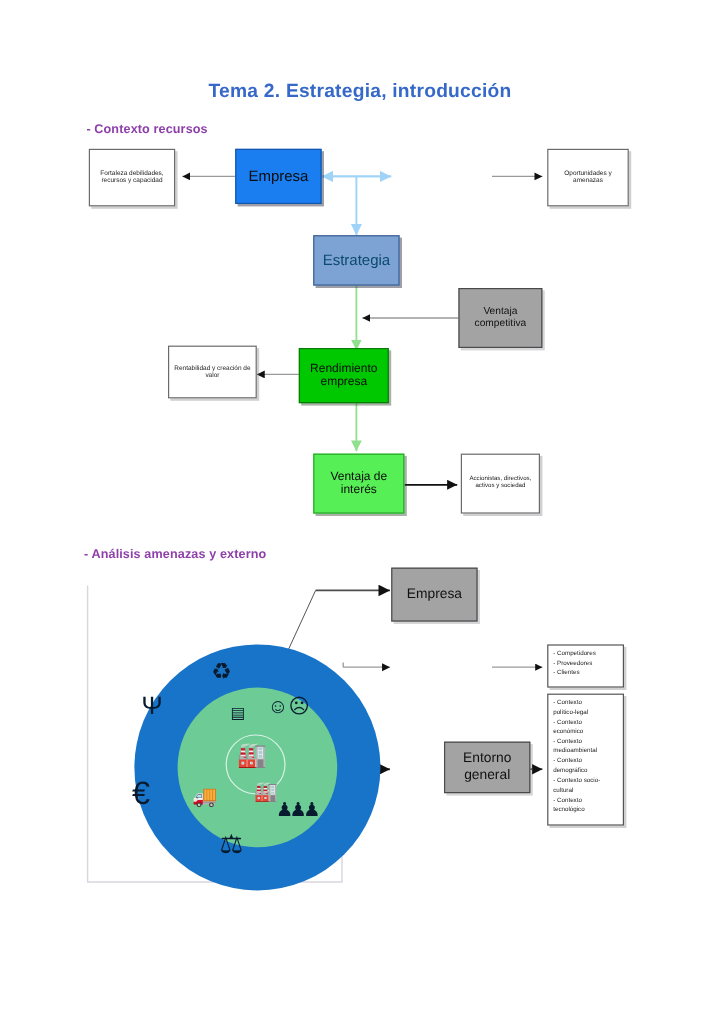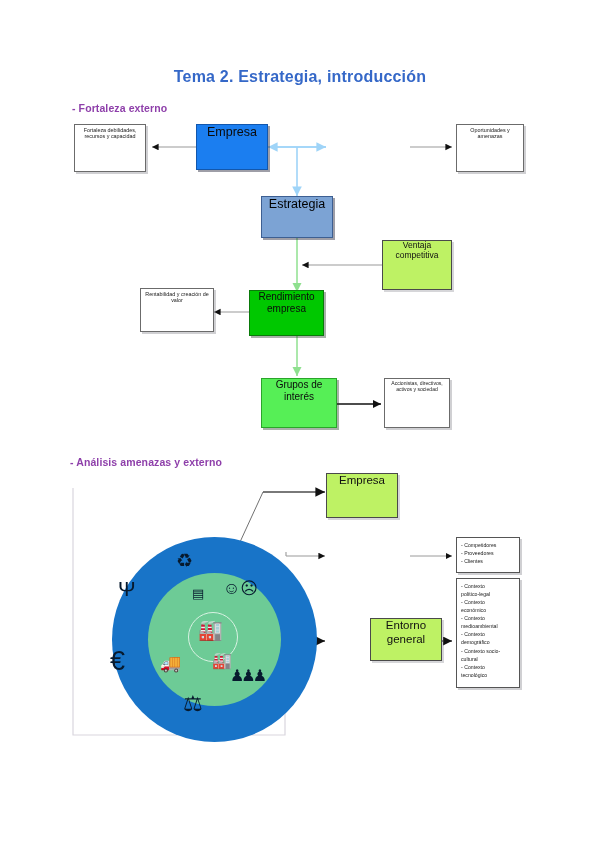--- a/index.html
+++ b/index.html
@@ -8,56 +8,56 @@
   #page{position:absolute;left:0;top:0;width:600px;height:848px;}
 
   .title{position:absolute;left:0;top:68px;width:600px;text-align:center;
          color:#3568c8;font-weight:bold;font-size:16px;letter-spacing:.2px;}
 
   .sec-head{position:absolute;color:#8e3faa;font-weight:bold;font-size:10.5px;letter-spacing:.1px;}
   #sec1-head{left:72px;top:102px;}
   #sec2-head{left:70px;top:456px;}
 
   
-  .box{position:absolute;box-sizing:border-box;display:flex;align-items:flex-start;
+  .box{position:absolute;box-sizing:border-box;display:flex;align-items:center;
        justify-content:center;text-align:center;line-height:1.15;}
   .wbox{background:#ffffff;border:1px solid #6b6b6b;
         box-shadow:2px 2px 0 rgba(120,120,130,.35);}
   .wbox .pad{padding:2px 3px;}
   .tiny{font-size:5.4px;color:#1b1b1b;}
   .tiny2{font-size:5.1px;color:#1b1b1b;}
 
   .blue{background:#1b7ef0;border:1px solid #1257ad;color:#0b0b0b;font-size:12.5px;
         box-shadow:2px 2px 0 rgba(40,40,60,.45);}
-  .steel{background:#7ca3d4;border:1px solid #3d5f92;color:#000000;font-size:12.5px;
+  .steel{background:#7ca3d4;border:1px solid #3d5f92;color:#0c4a6e;font-size:12.5px;
         box-shadow:2px 2px 0 rgba(40,40,60,.45);}
   .green{background:#00c800;border:1px solid #0a7a0a;color:#0b0b0b;font-size:10px;
         box-shadow:2px 2px 0 rgba(40,60,40,.4);}
   .lgreen{background:#56ef56;border:1px solid #2aa52a;color:#0b0b0b;font-size:10px;
         box-shadow:2px 2px 0 rgba(40,60,40,.4);}
-  .obox{background:#bef264;border:1px solid #4a4a4a;font-size:11.5px;color:#111;
+  .obox{background:#a3a3a3;border:1px solid #4a4a4a;font-size:11.5px;color:#111;
         box-shadow:2px 2px 0 rgba(120,120,130,.3);}
 
   .listbox{position:absolute;box-sizing:border-box;background:#fff;border:1px solid #555;
            box-shadow:2px 2px 0 rgba(120,120,130,.35);padding:3px 4px;}
   .listbox div{font-size:5.2px;line-height:1.55;color:#1b1b1b;white-space:nowrap;}
 
   svg.lines{position:absolute;left:0;top:0;width:600px;height:848px;pointer-events:none;}
 
   .circ{position:absolute;border-radius:50%;}
   .ico{position:absolute;color:#071a2e;line-height:1;}
 </style>
 </head>
 <body>
 
 <div id="page">
 
   <div class="title">Tema 2. Estrategia, introducción</div>
 
-  <div class="sec-head" id="sec1-head">- Fortaleza externo</div>
+  <div class="sec-head" id="sec1-head">- Contexto recursos</div>
 
   <svg class="lines">
     <defs>
       <marker id="ahG" markerWidth="7" markerHeight="7" refX="6" refY="3" orient="auto">
         <path d="M0,0 L6,3 L0,6 z" fill="#7a7a7a"></path>
       </marker>
       <marker id="ahK" markerWidth="7" markerHeight="7" refX="6" refY="3" orient="auto">
         <path d="M0,0 L6,3 L0,6 z" fill="#111"></path>
       </marker>
       <marker id="ahB" markerWidth="7" markerHeight="7" refX="6" refY="3" orient="auto">
@@ -111,21 +111,21 @@
 
   <div class="box wbox" style="left:140px;top:288px;width:74px;height:44px;">
     <span class="pad tiny">Rentabilidad y creación de valor</span>
   </div>
 
   <div class="box green" style="left:249px;top:290px;width:75px;height:46px;">
     <span>Rendimiento empresa</span>
   </div>
 
   <div class="box lgreen" style="left:261px;top:378px;width:76px;height:50px;">
-    <span>Grupos de interés</span>
+    <span>Ventaja de interés</span>
   </div>
 
   <div class="box wbox" style="left:384px;top:378px;width:66px;height:50px;">
     <span class="pad tiny2">Accionistas, directivos, activos y sociedad</span>
   </div>
 
   <div class="sec-head" id="sec2-head">- Análisis amenazas y externo</div>
 
   <svg class="lines">
 

